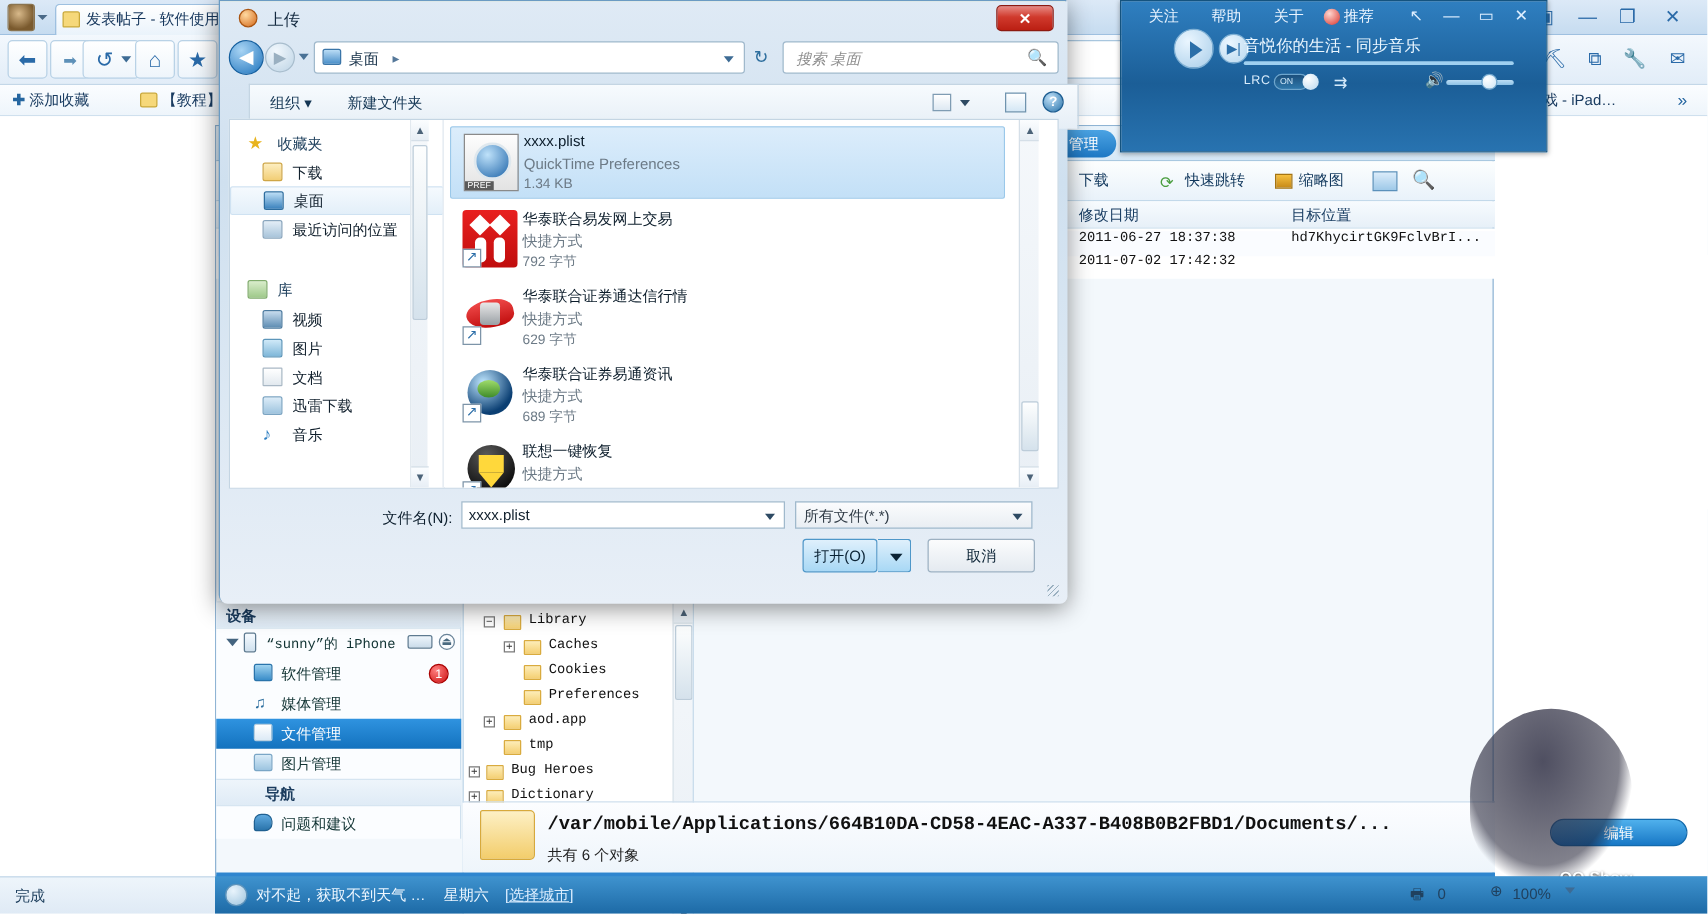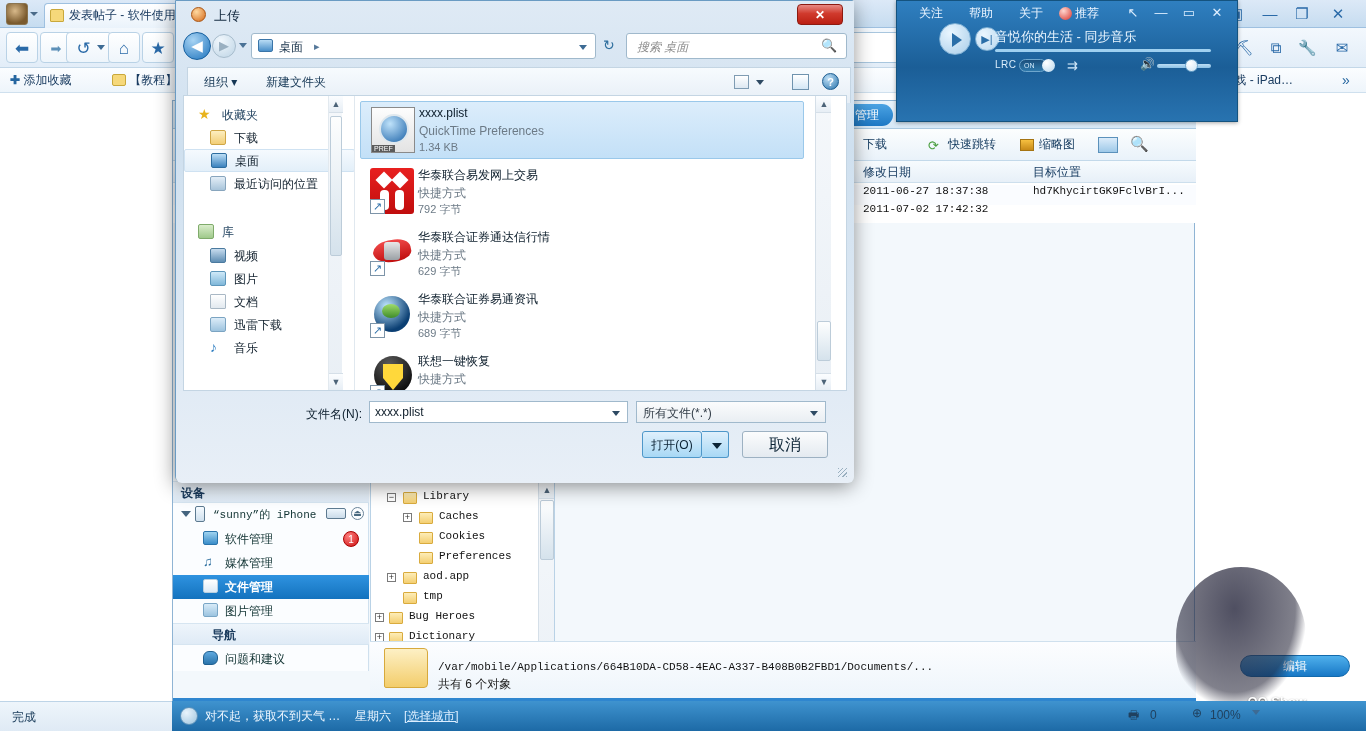--- a/index.html
+++ b/index.html
@@ -92,37 +92,37 @@
     font-size:11px; color:#111; }
   .it-row .c1 { position:absolute; left:690px; }
   .it-row .c2 { position:absolute; left:860px; }
   .it-rowsel { background:#fafcff; }
   .it-left { position:absolute; left:0; top:380px; width:196px; height:190px;
     background:#fbfdff; border-right:1px solid #cfe0ee; }
   .it-left-hdr { position:absolute; left:0; width:196px; height:22px; font-size:12px; font-weight:bold;
     color:#1a3b5d; padding:3px 0 0 8px; background:linear-gradient(#eef5fb,#dfebf6);
     border-top:1px solid #d6e5f1; border-bottom:1px solid #d6e5f1;}
   .it-node { position:absolute; left:0; width:196px; height:24px; font-size:12px; color:#133; padding-top:4px; }
-  .it-node.sel { background:linear-gradient(#2f93e0,#1372be); color:#fff;font-weight:bold; }
+  .it-node.sel { background:linear-gradient(#2f93e0,#1372be); color:#fff; }
   .it-node .lbl { position:absolute; left:52px; top:4px; white-space:nowrap;}
   .it-node .ico { position:absolute; left:30px; top:4px; width:15px; height:14px; border-radius:2px;}
   .badge { position:absolute; width:16px; height:16px; border-radius:50%;
     background:radial-gradient(circle at 35% 30%,#ff8080,#cc1010); color:#fff; font-size:10px;
     text-align:center; line-height:16px; border:1px solid #a00; }
   .it-tree { position:absolute; left:197px; top:380px; width:185px; height:260px;
     background:#fff; border:1px solid #b9d2e6; overflow:hidden; }
   .tn { position:absolute; font-family:"Liberation Mono", monospace; font-size:11px; color:#111; white-space:nowrap;}
   .tn-exp { position:absolute; width:9px; height:9px; border:1px solid #7a7a7a; background:#fff;
      font-size:9px; line-height:7px; text-align:center; color:#333; font-family:"Liberation Sans",sans-serif;}
   .folder { position:absolute; width:14px; height:12px; border-radius:1px;
     background:linear-gradient(#fdedb8,#f4cf72); border:1px solid #d9ab3e; }
   .it-statusbar { position:absolute; left:197px; top:540px; width:826px; height:57px;
     background:linear-gradient(#fcfdff,#eef5fb); border-top:1px solid #cfe0ee; }
-  .it-path { position:absolute; left:68px; top:19px; font-family:"Liberation Mono", monospace;
-    font-size:11px; color:#111; white-space:nowrap; }
+  .it-path { position:absolute; left:68px; top:9px; font-family:"Liberation Mono", monospace;
+    font-size:15px; color:#111; white-space:nowrap;font-weight:bold; }
   .it-count { position:absolute; left:68px; top:34px; font-size:12px; color:#222; }
   .it-bigfolder { position:absolute; left:14px; top:6px; width:44px; height:40px; border-radius:2px 4px 4px 2px;
     background:linear-gradient(#fdf0c5,#f3cd6b); border:1px solid #d7a93c; }
   .it-edit-btn { position:absolute; left:870px; top:13px; width:110px; height:22px; border-radius:11px;
     background:linear-gradient(#4fb0ec,#1878c6); color:#fff; font-size:12px; text-align:center; line-height:21px;
     border:1px solid #136aac; }
   .it-bluebar { position:absolute; left:0; top:597px; width:1023px; height:4px; background:#2f86cf; }
   
   #qqshow { position:absolute; right:60px; bottom:24px; width:130px; height:140px; }
   .qq-label { position:absolute; right:60px; bottom:22px; font-size:13px; color:#fff;
@@ -163,21 +163,21 @@
     background:linear-gradient(#b9dcf5,#4a8fc9); border:1px solid #3a75a8;}
   .dlg-addr-txt { position:absolute; left:27px; top:5px; font-size:12px; color:#102b44; }
   .dlg-addr-sep { position:absolute; left:62px; top:6px; font-size:11px; color:#55789a; }
   .dlg-addr-caret { position:absolute; right:8px; top:11px; width:0;height:0;
     border-left:4px solid transparent;border-right:4px solid transparent;border-top:5px solid #3d6b94;}
   .dlg-refresh { position:absolute; left:420px; top:6px; font-size:14px; color:#2f6f9e; }
   .dlg-search { position:absolute; left:443px; top:2px; width:221px; height:26px; background:#fff;
     border:1px solid #a0b9cc; border-radius:3px;}
   .dlg-search-txt { position:absolute; left:10px; top:5px; font-size:12px; color:#8d8d8d; font-style:italic;}
   .dlg-search-ico { position:absolute; right:8px; top:4px; font-size:13px; color:#3b6c93; }
-  .dlg-cmdbar { position:absolute; left:11px; top:66px; width:664px; height:36px;
+  .dlg-cmdbar { position:absolute; left:23px; top:66px; width:664px; height:36px;
     background:linear-gradient(#f7fbfe,#e6eef6); border:1px solid #c4d5e3; border-bottom:none;}
   .cmd-item { position:absolute; top:6px; font-size:12px; color:#143654; white-space:nowrap;}
   .dlg-body { position:absolute; left:7px; top:94px; width:664px; height:296px;
     background:#fff; border:1px solid #c4d5e3; }
   .nav-pane { position:absolute; left:0; top:0; width:171px; height:294px; background:#fff;
     border-right:1px solid #e0e8ef; overflow:hidden;}
   .np-item { position:absolute; left:0; width:155px; height:23px; font-size:12px; color:#101f2c; }
   .np-item .ic { position:absolute; top:3px; width:16px; height:15px; }
   .np-item .tx { position:absolute; top:3px; white-space:nowrap; }
   .np-sel { background:linear-gradient(#f5fafe,#e3eff9); border:1px solid #cfe2f2; border-radius:2px; width:171px;}
@@ -208,21 +208,21 @@
   .caret-dn { position:absolute; right:7px; top:9px; width:0;height:0;
     border-left:4px solid transparent;border-right:4px solid transparent;border-top:5px solid #2e4a63;}
   .dlg-open { position:absolute; left:466px; top:430px; width:60px; height:27px;
     background:linear-gradient(#dff0fc,#a8d8f5); border:1px solid #4e97c9; border-radius:3px;
     font-size:12px; color:#0b2335; text-align:center; line-height:26px;}
   .dlg-open-split { position:absolute; left:526px; top:430px; width:27px; height:27px;
     background:linear-gradient(#dff0fc,#a8d8f5); border:1px solid #4e97c9; border-left:none;
     border-radius:0 3px 3px 0;}
   .dlg-cancel { position:absolute; left:566px; top:430px; width:86px; height:27px;
     background:linear-gradient(#fbfcfd,#e4eaf0); border:1px solid #9db1c2; border-radius:3px;
-    font-size:16px; color:#0b2335; text-align:center; line-height:26px;}
+    font-size:12px; color:#0b2335; text-align:center; line-height:26px;}
   .grip { position:absolute; right:5px; bottom:4px; width:9px; height:9px;
     background:repeating-linear-gradient(135deg,#9ab0c0 0 1px,transparent 1px 3px);}
 </style>
 </head>
 <body>
 
 <div id="browser">
   <div class="br-titlebar">
     <div class="br-logo"></div>
     <div class="br-logo-caret"></div>

